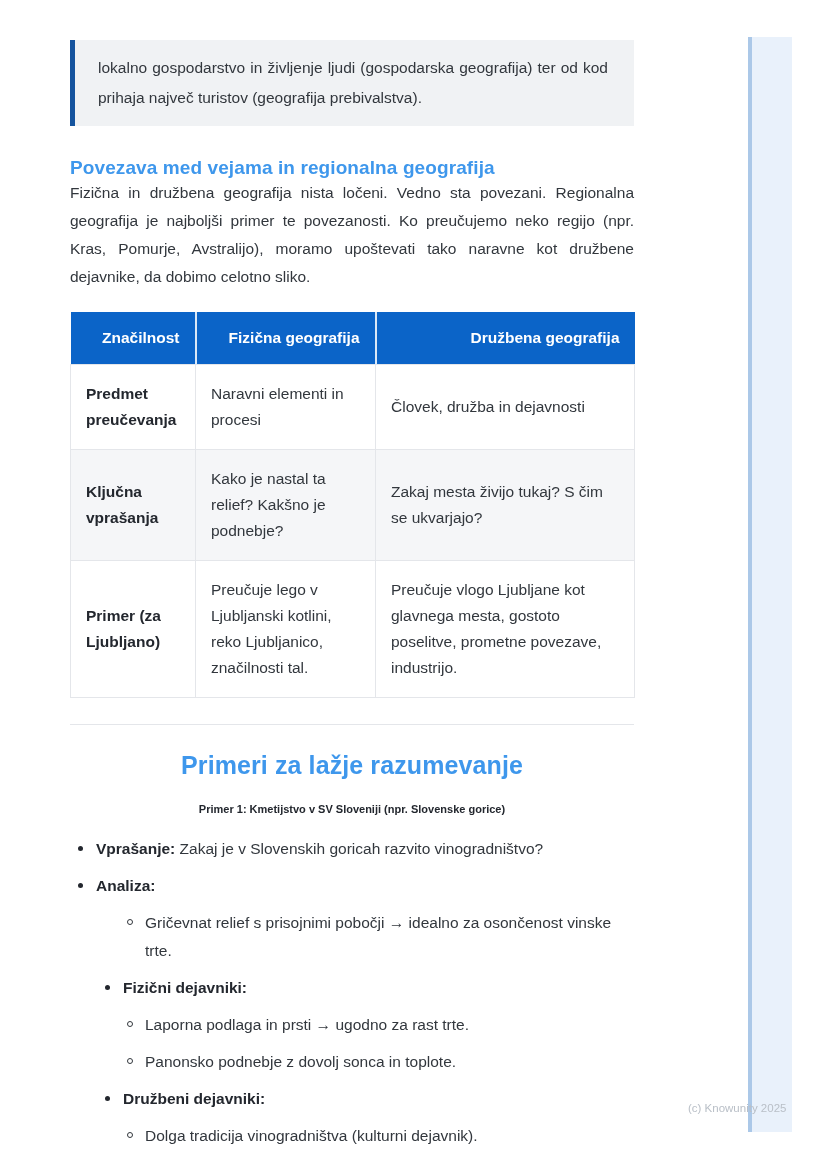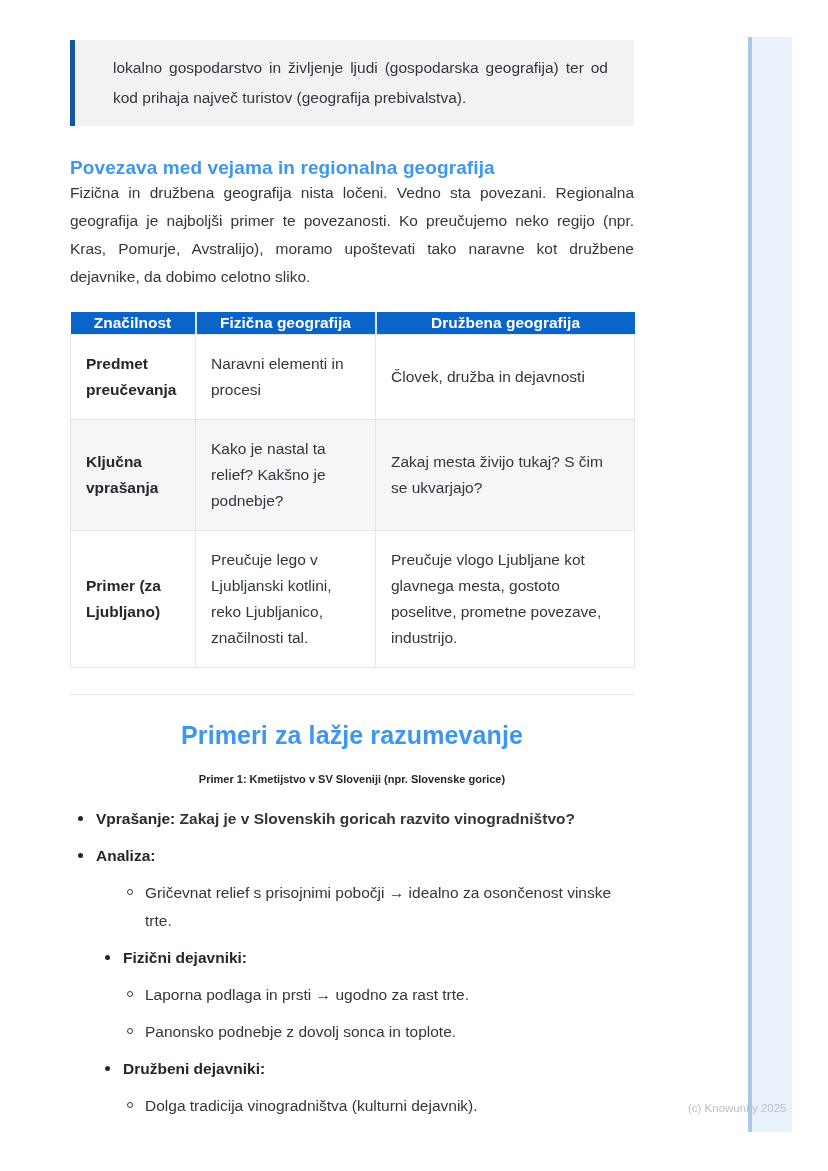--- a/index.html
+++ b/index.html
@@ -27,21 +27,21 @@
   .content{
     position:absolute;
     left:70px;top:0;
     width:564px;
   }
   
   .quote{
     margin-top:40px;
     background:var(--quote-bg);
     border-left:5px solid var(--quote-border);
-    padding:13px 26px 13px 38px;
+    padding:13px 26px 13px 23px;
     font-size:15.5px;
     line-height:30px;
     text-align:justify;
   }
   
   .h3{
     margin-top:31px;
     font-size:19px;
     font-weight:700;
     color:var(--accent-blue);
@@ -60,22 +60,22 @@
     table-layout:fixed;
   }
   col.c1{width:125px;}
   col.c2{width:180px;}
   col.c3{width:259px;}
   th{
     background:var(--table-blue);
     color:#ffffff;
     font-size:15.5px;
     font-weight:700;
-    text-align:center;
-    padding:2px 15px;
+    text-align:right;
+    padding:17px 15px;
     border-right:2px solid rgba(255,255,255,.85);
   }
   th:last-child{border-right:none;}
   td{
     border:1px solid var(--border-gray);
     font-size:15.5px;
     line-height:26px;
     padding:16px 15px;
     vertical-align:middle;
     background:#ffffff;
@@ -103,21 +103,21 @@
     font-weight:700;
     color:var(--bold-dark);
     text-align:center;
   }
   
   .list{margin-top:20px;font-size:15.5px;line-height:28px;}
   .li{display:flex;margin-bottom:9px;}
   .li .mk{flex:none;width:18px;display:flex;justify-content:flex-start;}
   .mk-dot{width:5px;height:5px;border-radius:50%;background:var(--bold-dark);margin-top:11px;}
   .mk-circle{width:6px;height:6px;border-radius:50%;border:1.5px solid var(--text-dark);margin-top:10px;}
-  .ind1{margin-left:8px;font-weight:bold;}
+  .ind1{margin-left:8px;}
   .ind2{margin-left:35px;}
   .ind3{margin-left:57px;}
   .li b{color:var(--bold-dark);}
   
   .side-bar{
     position:absolute;
     left:748px;top:37px;
     width:44px;height:1095px;
     background:var(--bar-fill);
     border-left:4px solid var(--bar-edge);

